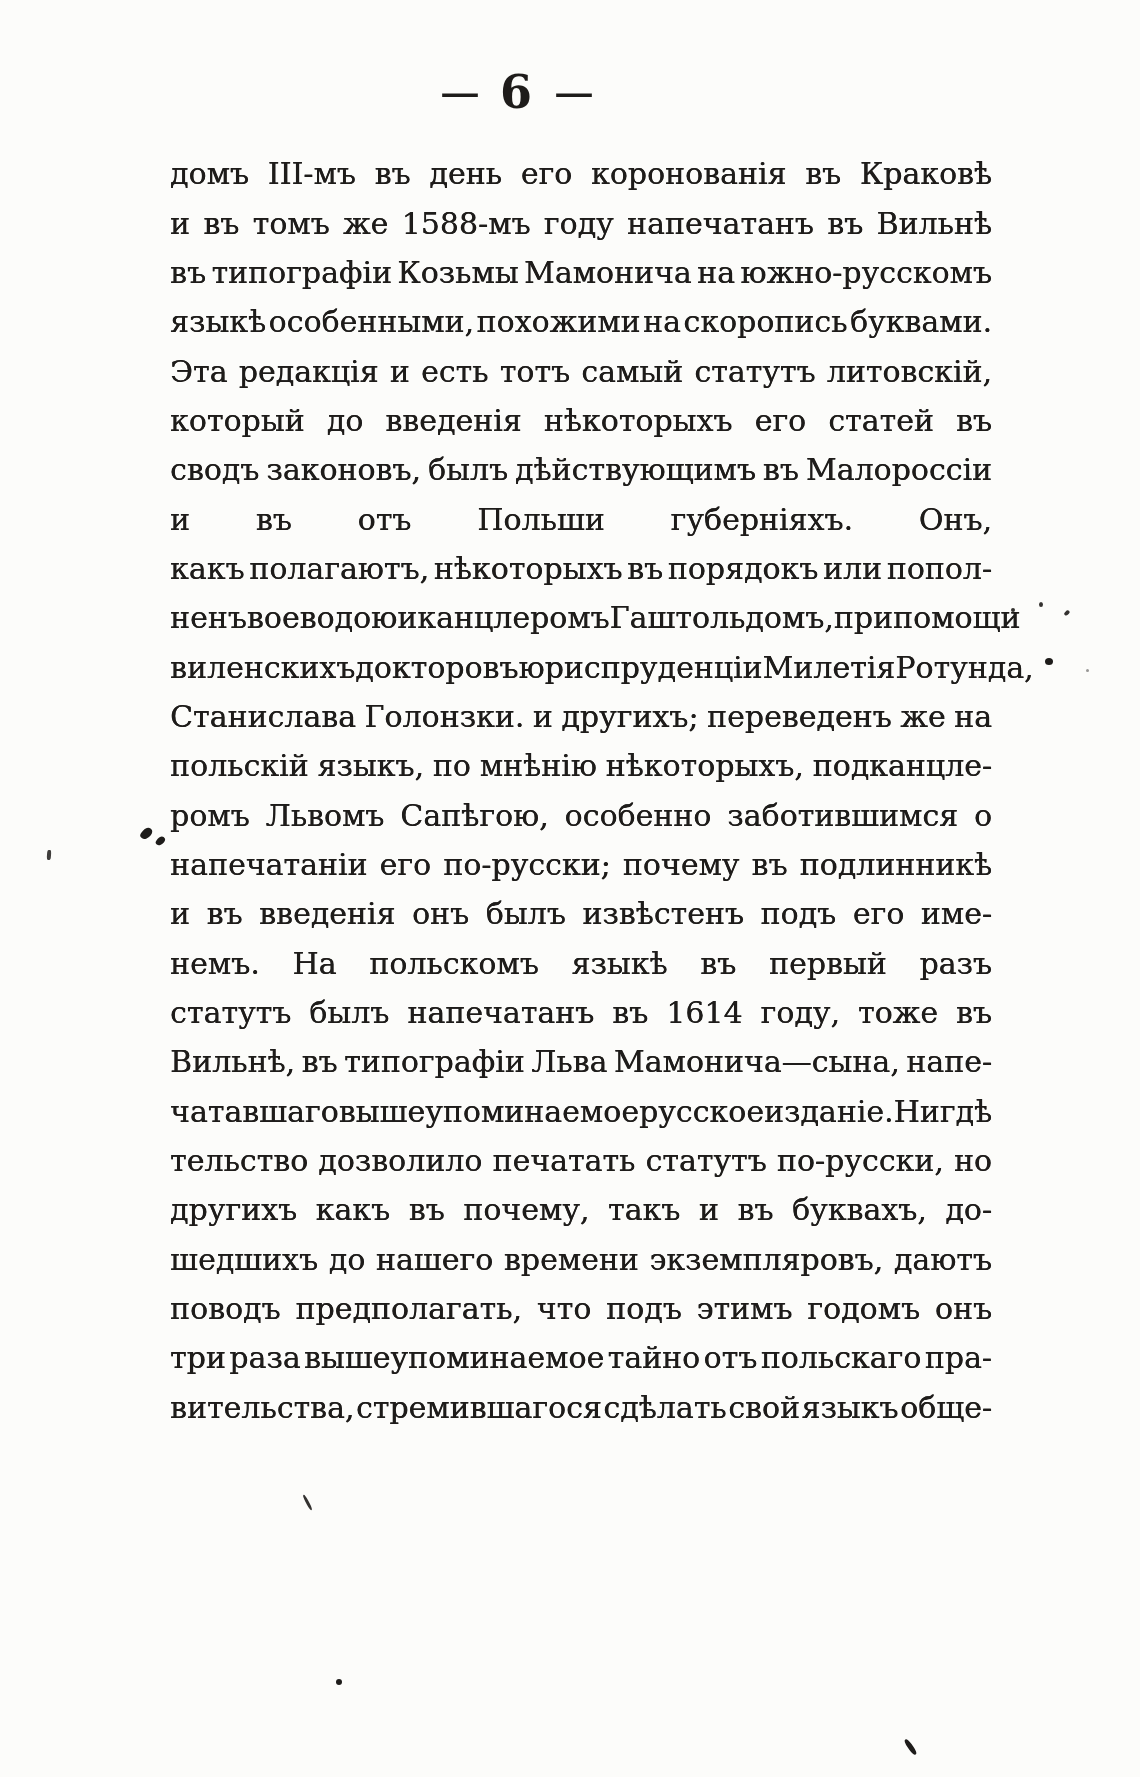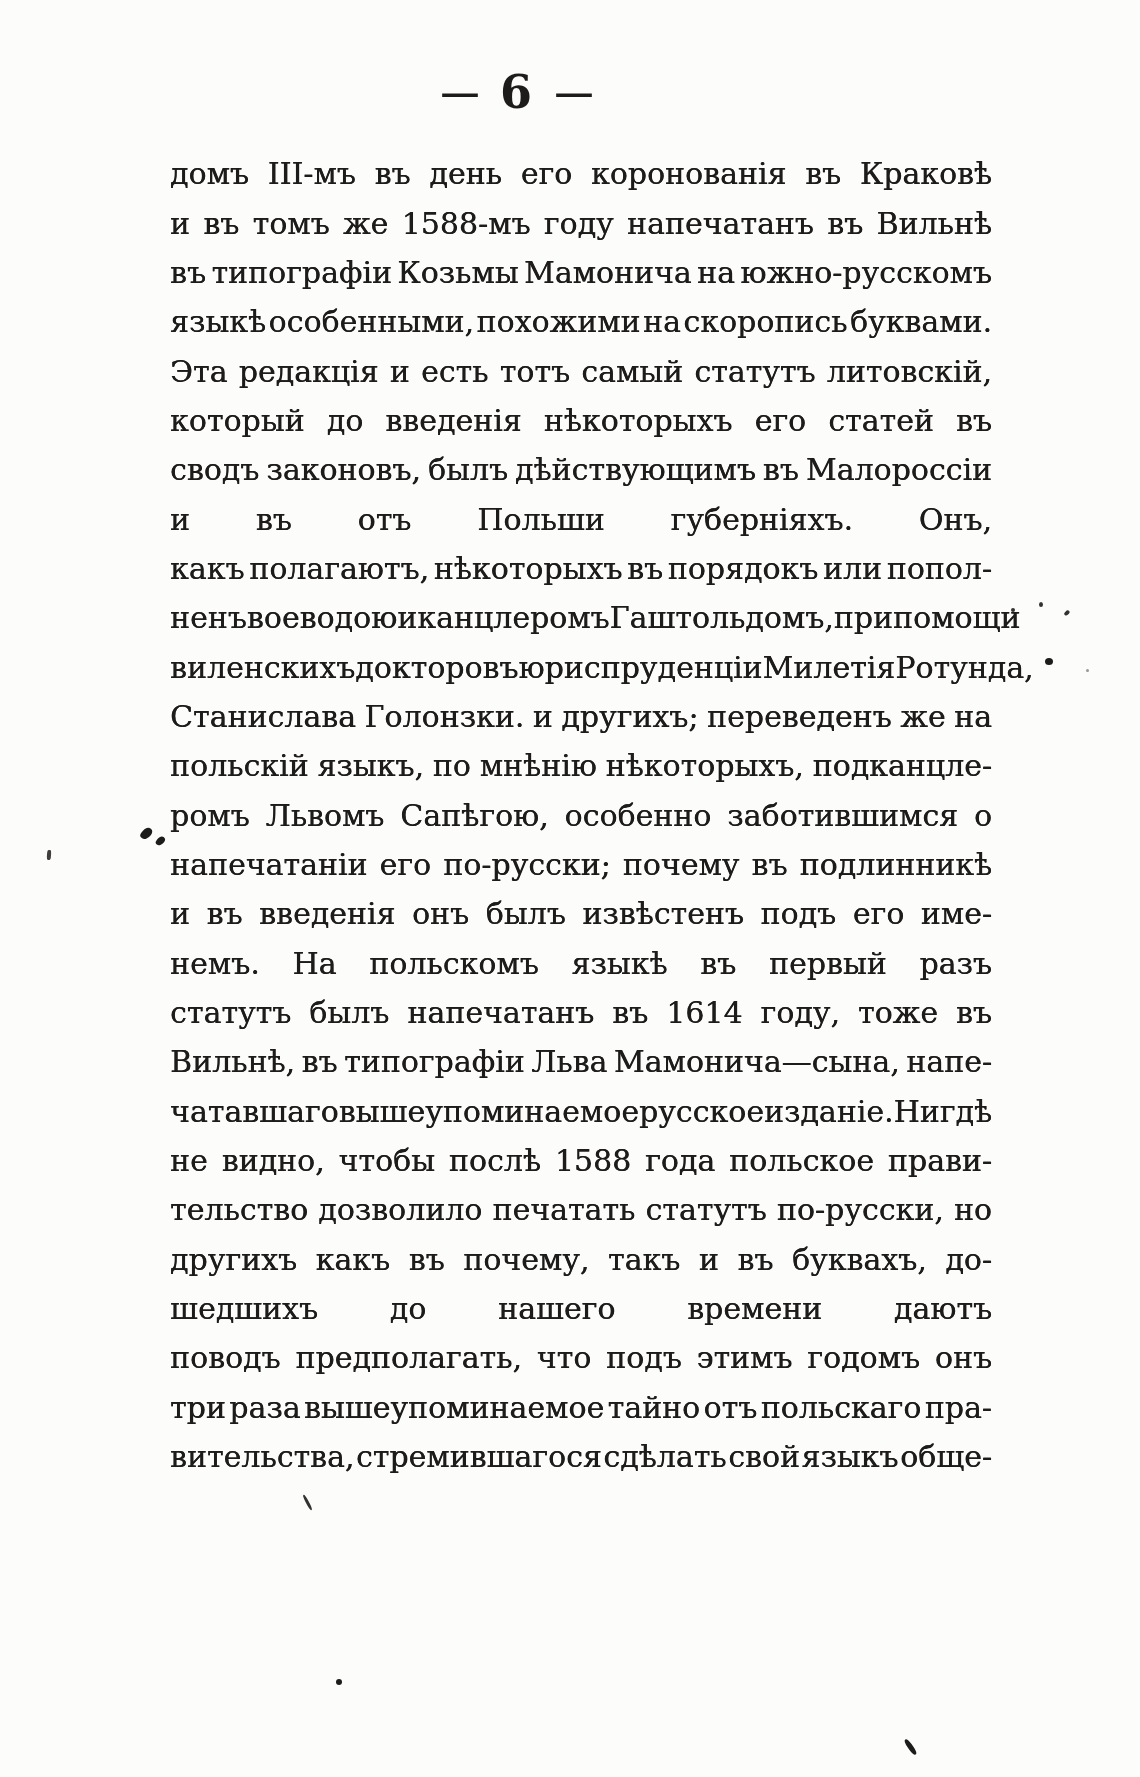--- a/index.html
+++ b/index.html
@@ -255,30 +255,20 @@
       </div>
       <div class="line">
         <span class="word">чатавшаго</span>
         <span class="word">вышеупоминаемое</span>
         <span class="word">русское</span>
         <span class="word">изданіе.</span>
         <span class="word">Ни</span>
         <span class="word">гдѣ</span>
       </div>
       <div class="line">
-        <span class="word">не</span>
-        <span class="word">видно,</span>
-        <span class="word">чтобы</span>
-        <span class="word">послѣ</span>
-        <span class="word">1588</span>
-        <span class="word">года</span>
-        <span class="word">польское</span>
-        <span class="word">прави-</span>
-      </div>
-      <div class="line">
         <span class="word">тельство</span>
         <span class="word">дозволило</span>
         <span class="word">печатать</span>
         <span class="word">статутъ</span>
         <span class="word">по-русски,</span>
         <span class="word">но</span>
       </div>
       <div class="line">
         <span class="word">другихъ</span>
         <span class="word">какъ</span>
@@ -288,20 +278,21 @@
         <span class="word">и</span>
         <span class="word">въ</span>
         <span class="word">буквахъ,</span>
         <span class="word">до-</span>
       </div>
       <div class="line">
         <span class="word">шедшихъ</span>
         <span class="word">до</span>
         <span class="word">нашего</span>
         <span class="word">времени</span>
+        <span class="word">экземпляровъ,</span>
         <span class="word">даютъ</span>
       </div>
       <div class="line">
         <span class="word">поводъ</span>
         <span class="word">предполагать,</span>
         <span class="word">что</span>
         <span class="word">подъ</span>
         <span class="word">этимъ</span>
         <span class="word">годомъ</span>
         <span class="word">онъ</span>

